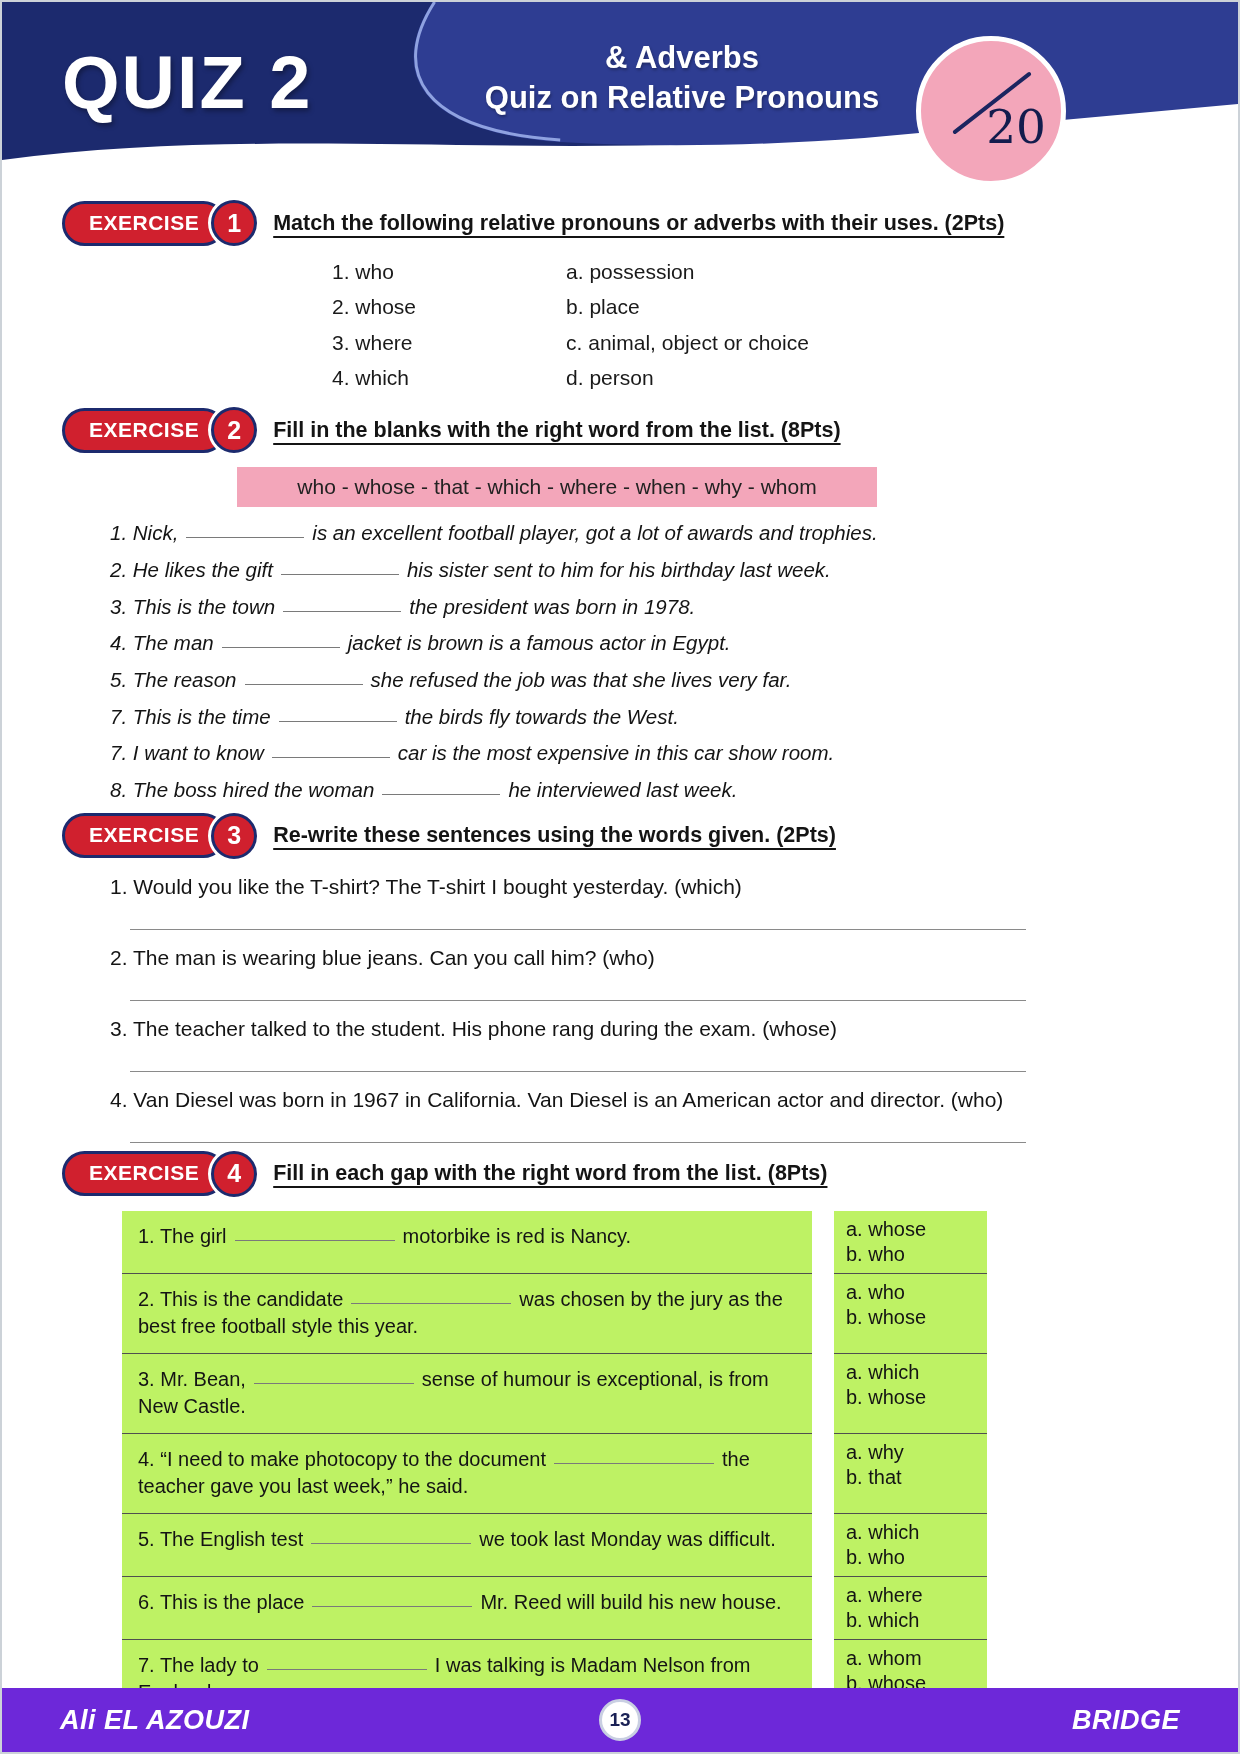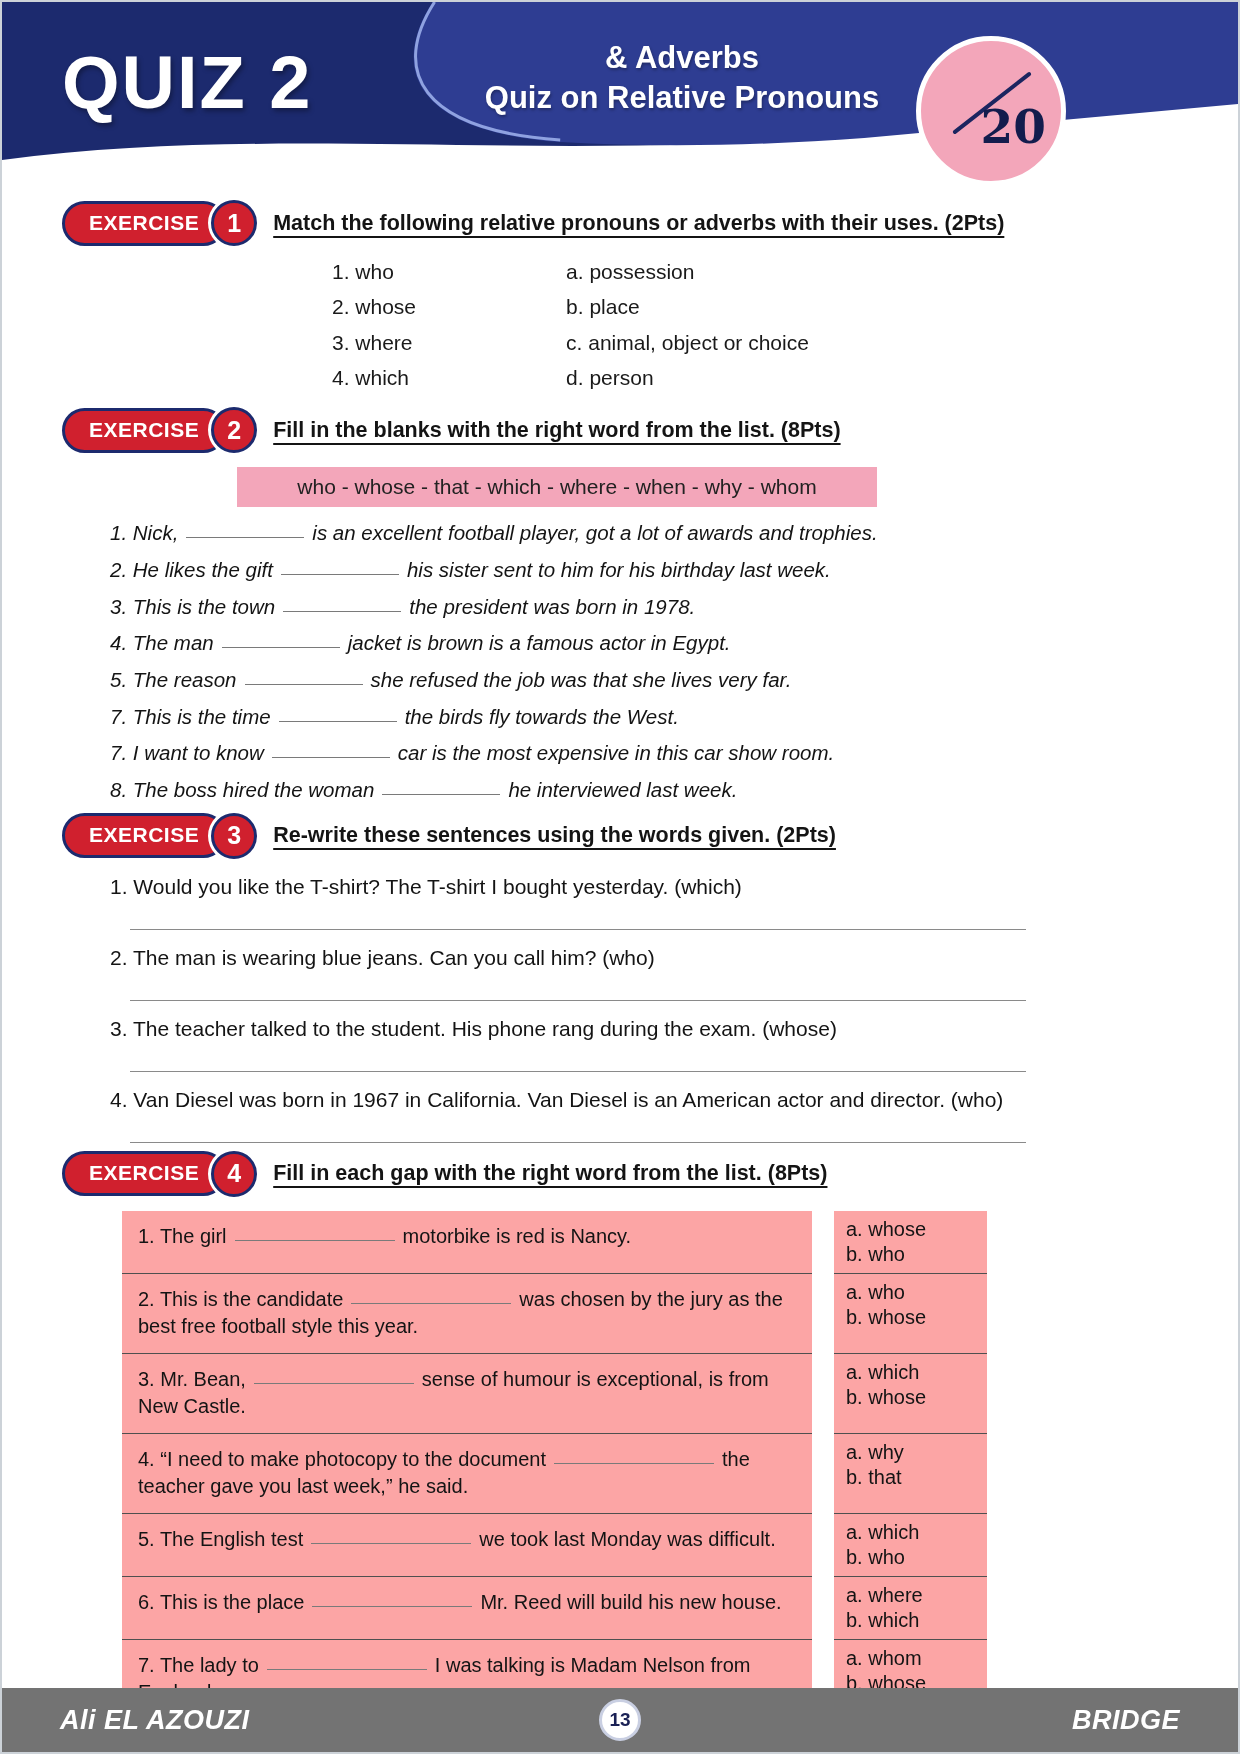--- a/index.html
+++ b/index.html
@@ -13,21 +13,21 @@
   .header-shape { position:absolute; left:0; top:0; width:100%; height:100%; }
   .quiz-label { position:absolute; left:60px; top:38px; color:#fff; font-size:74px; font-weight:bold;
                 letter-spacing:2px; text-shadow:2px 3px 5px rgba(0,0,0,0.35); }
   .header-title { position:absolute; left:455px; top:36px; width:450px; text-align:center; color:#fff;
                   font-size:31px; font-weight:bold; line-height:1.3; text-shadow:1px 2px 3px rgba(0,0,0,0.3); }
   .score-circle { position:absolute; left:914px; top:34px; width:150px; height:150px; border-radius:50%;
                   background:#f3a6ba; border:5px solid #fff; }
   .score-slash { position:absolute; left:22px; top:60px; width:98px; height:4px; background:#1b2560;
                  transform:rotate(-38deg); border-radius:2px; }
   .score-value { position:absolute; right:15px; top:58px; font-family:"DejaVu Serif", serif;
-                 font-size:47px; font-weight:bold; color:#131c4d; }
+                 font-size:47px; font-weight:normal; color:#131c4d; }
 
   
   .page-main { padding:12px 60px 0 60px; }
 
   .ex-head { display:flex; align-items:center; gap:16px; margin-top:8px; }
   .ex-badge { display:flex; align-items:center; flex:0 0 auto; }
   .ex-badge-pill { background:#d0202e; color:#fff; font-weight:bold; font-size:21px;
                    padding:7px 24px 8px 24px; border-radius:24px; border:3px solid #1c2a6e; letter-spacing:0.5px; }
   .ex-badge-num { width:46px; height:46px; border-radius:50%; background:#d0202e; border:3px solid #1c2a6e;
                   color:#fff; font-weight:bold; font-size:25px; display:flex; align-items:center;
@@ -50,29 +50,29 @@
   .blank-wide { min-width:160px; }
 
   
   .rw-item { margin-left:48px; margin-top:16px; }
   .rw-text { font-size:21px; color:#141414; }
   .write-line { border-bottom:1.5px solid #8a8a8a; margin:30px 152px 4px 20px; }
 
   
   .gap-table { display:grid; grid-template-columns:690px 153px; column-gap:22px;
                margin:14px 0 0 60px; width:865px; }
-  .gap-cell { background:#fca5a5; }
+  .gap-cell { background:#bef264; }
   .gap-sentence { padding:12px 16px 13px 16px; font-size:20px; color:#141414; line-height:1.35;
                   border-bottom:1.6px solid #4f4f4f; }
   .gap-options { padding:6px 12px; font-size:20px; color:#141414; line-height:1.25;
                  border-bottom:1.6px solid #4f4f4f; }
   .no-border { border-bottom:none; }
 
   
-  .page-footer { position:absolute; left:0; right:0; bottom:0; height:64px; background:#737373;
+  .page-footer { position:absolute; left:0; right:0; bottom:0; height:64px; background:#6d28d9;
                  display:flex; align-items:center; justify-content:space-between; padding:4px 58px; }
   .footer-author, .footer-brand { color:#fff; font-size:27px; font-weight:bold; font-style:italic; letter-spacing:0.5px; }
   .footer-page-circle { position:absolute; left:50%; top:50%; transform:translate(-50%,-50%);
                         width:42px; height:42px; border-radius:50%; background:#fff; border:3px solid #c9cfe2;
                         display:flex; align-items:center; justify-content:center; }
   .footer-page-circle span { color:#1a2155; font-weight:bold; font-size:19px; }
 </style>
 </head>
 <body>
 

